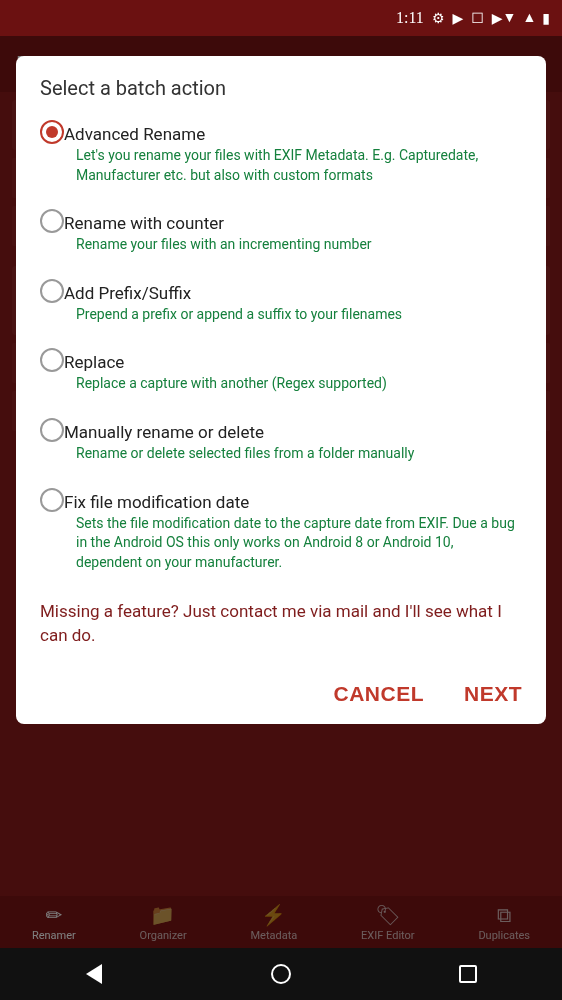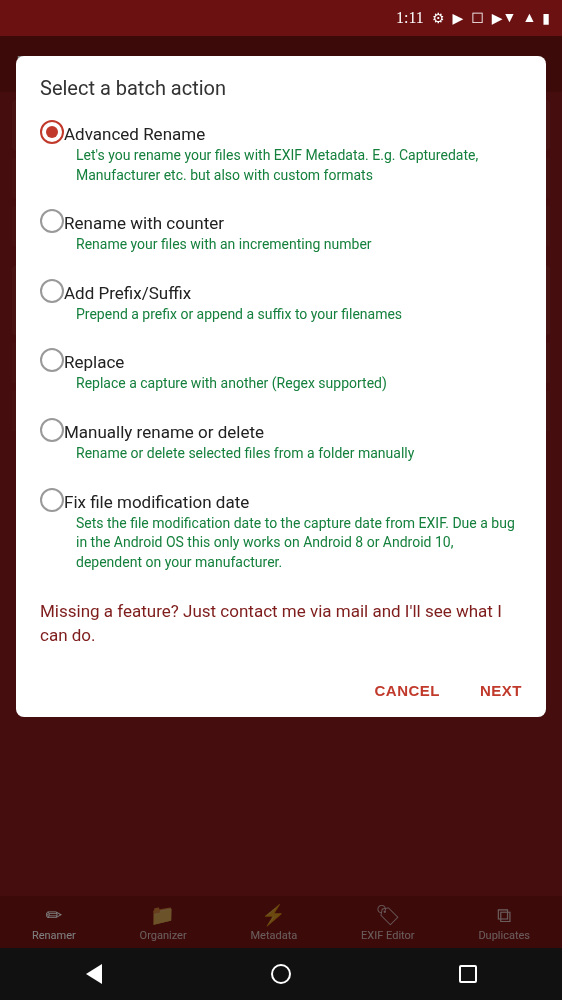--- a/index.html
+++ b/index.html
@@ -164,21 +164,21 @@
     .dialog-actions {
       display: flex;
       justify-content: flex-end;
       padding: 8px 8px 8px 8px;
       gap: 8px;
     }
 
     .btn-text {
       background: none;
       border: none;
-      font-size: 15px;
+      font-size: 21px;
       font-weight: 700;
       color: #c0392b;
       padding: 10px 16px;
       cursor: pointer;
       letter-spacing: 0.5px;
       text-transform: uppercase;
     }
 
     
     .bottom-tabs {

